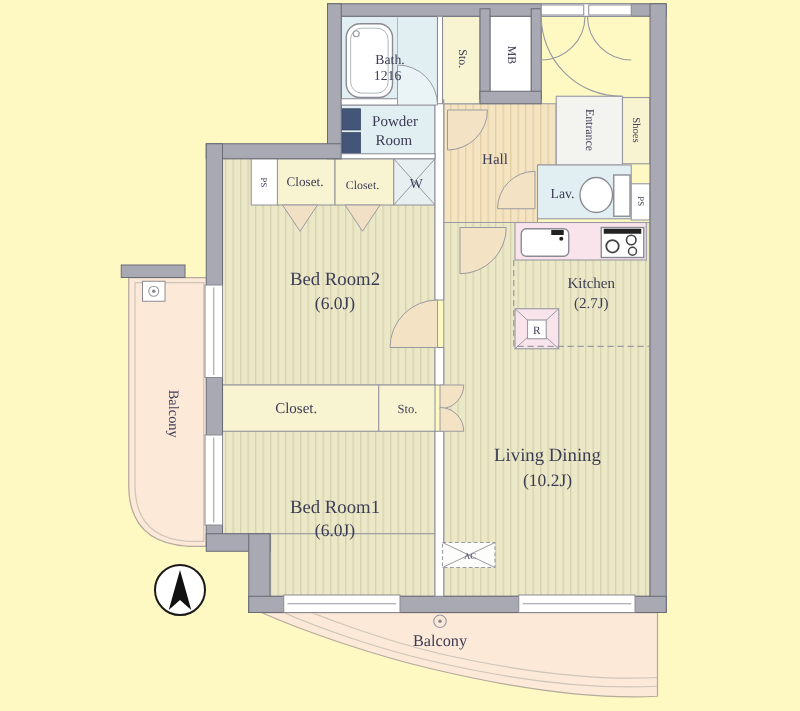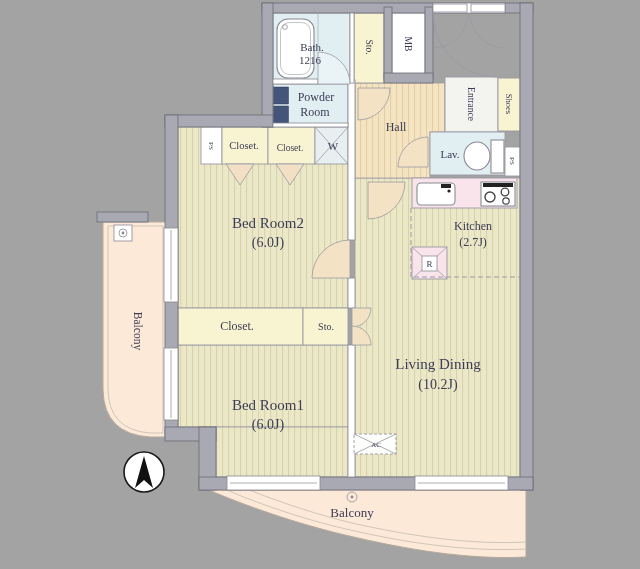--- a/index.html
+++ b/index.html
@@ -1,16 +1,16 @@
 <!DOCTYPE html>
 <html><head>
 <meta charset="utf-8">
 <style>
   html,body{margin:0;padding:0;background:#ffffff;}
-  .stage{position:relative;width:640px;height:569px;background:#a3a3a3;overflow:hidden;}
+  .stage{position:relative;width:640px;height:569px;background:#fef9c3;overflow:hidden;}
   svg{position:absolute;left:0;top:0;}
   .wall{fill:#a9a9b3;stroke:#6a6a75;stroke-width:0.8;}
   .part{fill:#ffffff;stroke:#8a8a94;stroke-width:0.8;}
   .wood{fill:url(#woodPat);stroke:#9a9aa2;stroke-width:0.8;}
   .tan{fill:url(#tanPat);stroke:#9a9aa2;stroke-width:0.8;}
   .yellow{fill:#f8f3d0;stroke:#9a9aa2;stroke-width:0.9;}
   .wet{fill:#e1eff2;stroke:#9a9aa2;stroke-width:0.9;}
   .pink{fill:#f9e4ec;stroke:#9a9aa2;stroke-width:0.9;}
   .whitebox{fill:#ffffff;stroke:#9a9aa2;stroke-width:0.9;}
   .graybox{fill:#e8eff1;stroke:#9a9aa2;stroke-width:0.9;}

